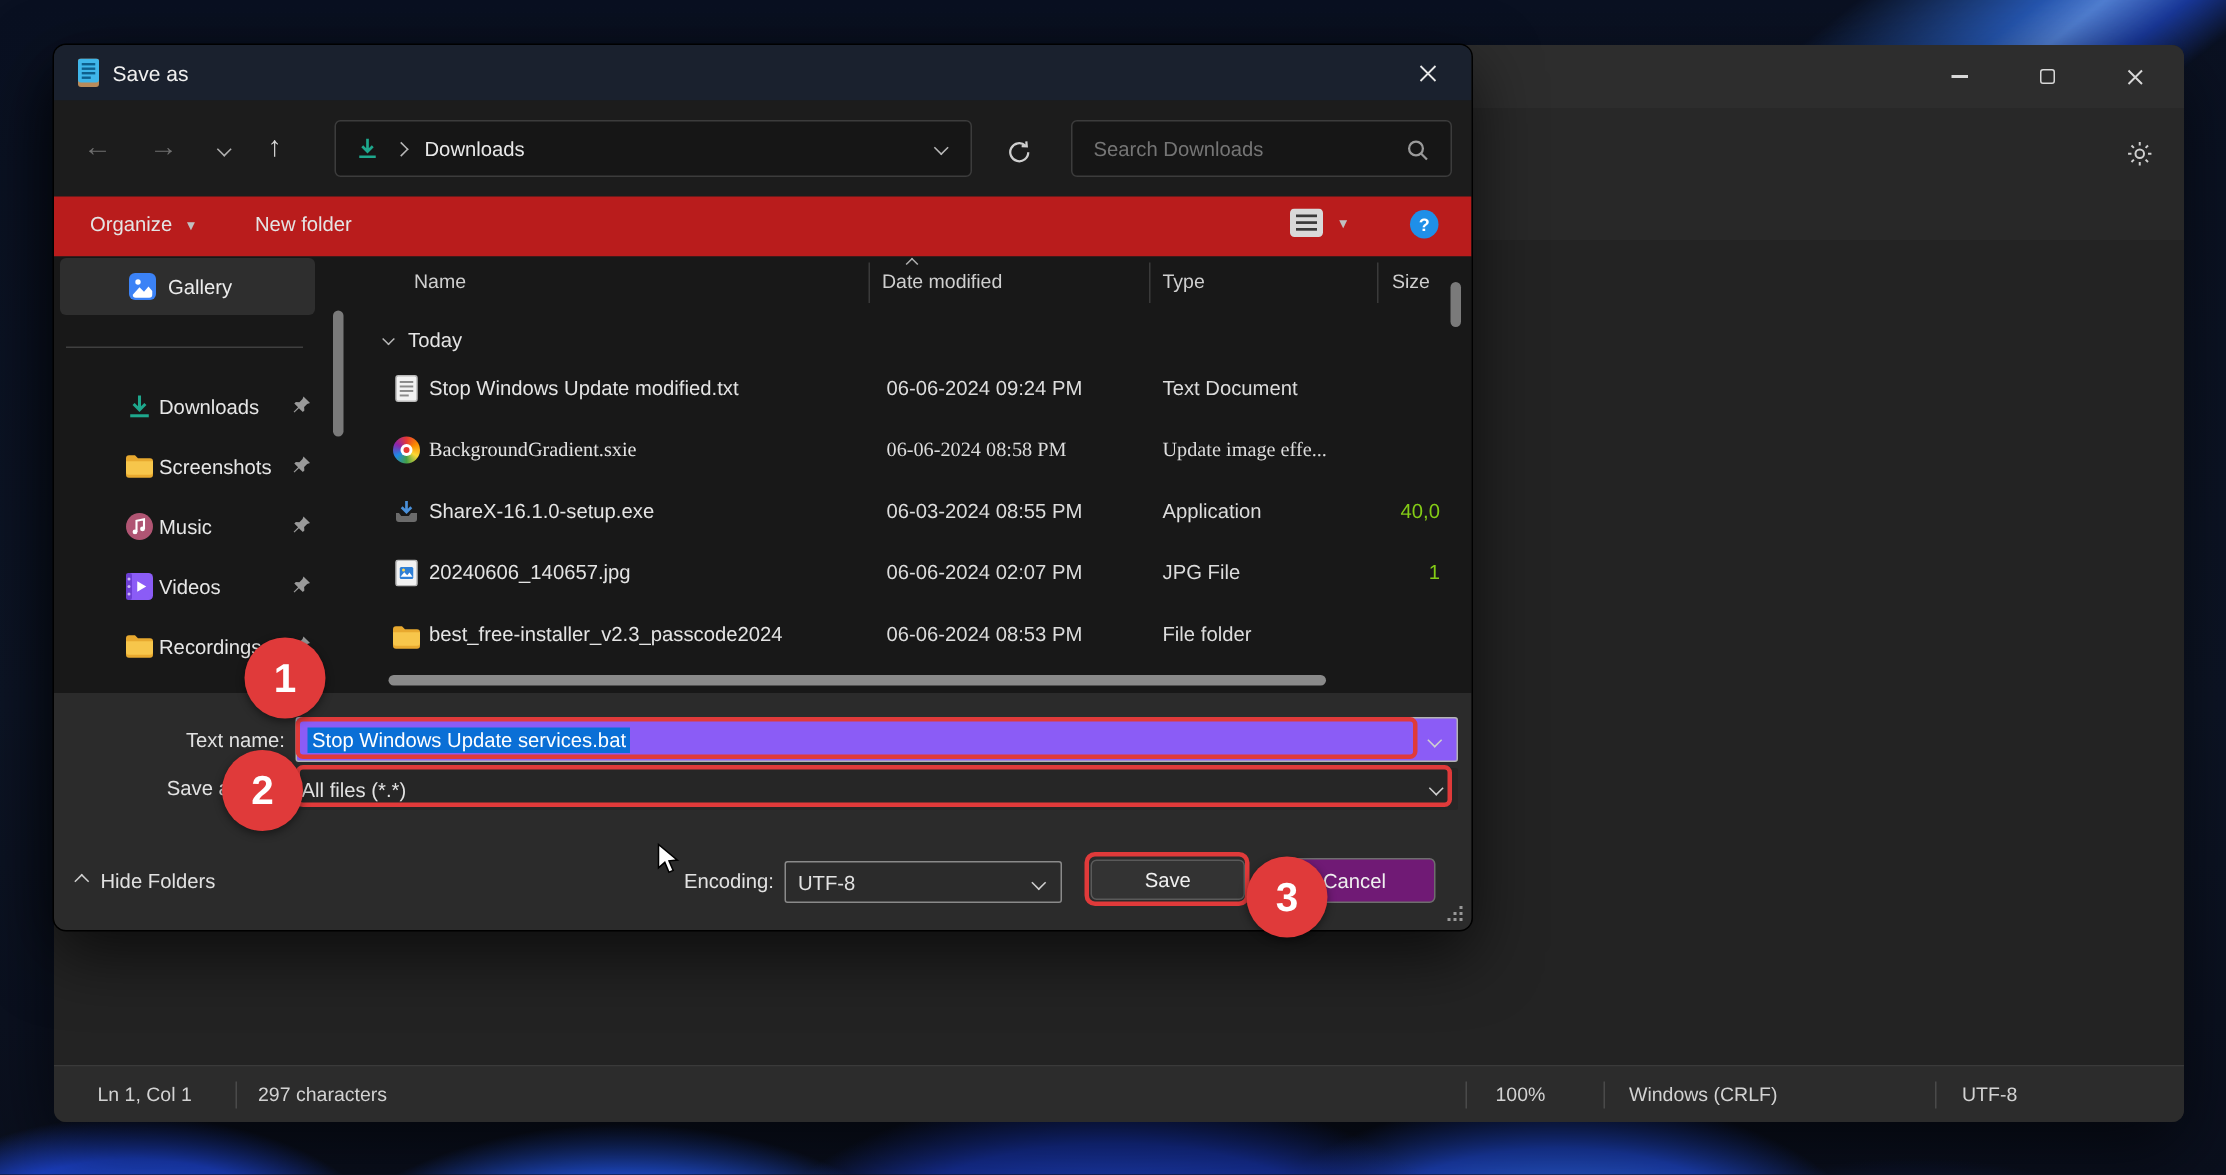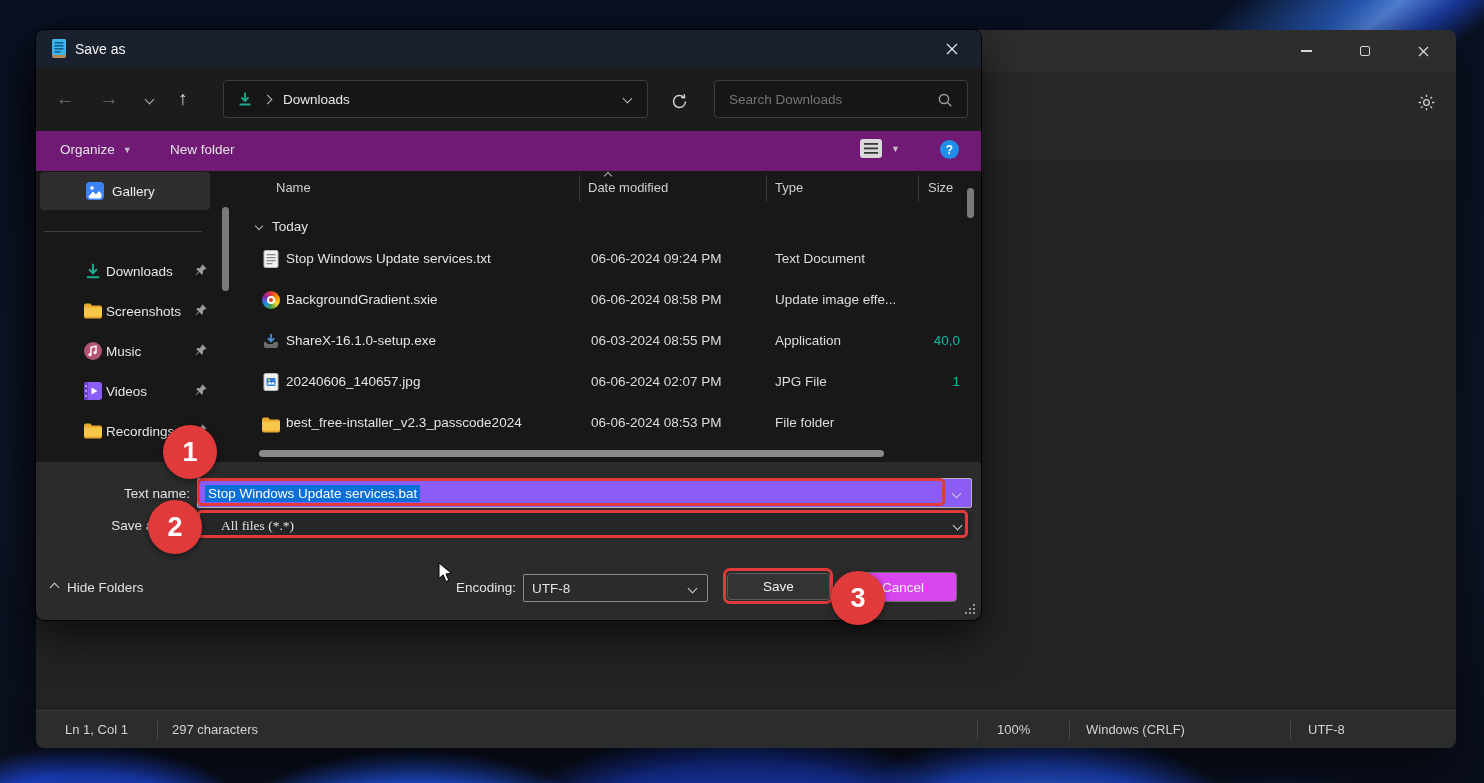--- a/index.html
+++ b/index.html
@@ -45,21 +45,21 @@
   .addr, .search { position:absolute; top:13px; height:38px; background:#161616; border:1px solid #3c3c3c; border-radius:4px; display:flex; align-items:center; }
   .addr { left:187px; width:425px; }
   .search { left:678px; width:254px; }
   .search input { background:transparent; border:none; outline:none; color:#8a8a8a; font-size:13.5px;
     padding-left:14px; width:205px; font-family:inherit; }
   .chev { display:inline-block; width:7px; height:7px; border-right:1.6px solid currentColor; border-bottom:1.6px solid currentColor; }
   .chev-down { transform:rotate(45deg); }
   .chev-up { transform:rotate(225deg); }
   .chev-right { transform:rotate(-45deg); }
 
-  #dlg-toolbar { left:0; top:101px; right:0; height:40px; background:#701a75; color:#e4e4e4; font-size:13.5px; }
+  #dlg-toolbar { left:0; top:101px; right:0; height:40px; background:#b91c1c; color:#e4e4e4; font-size:13.5px; }
 
   #dlg-body { left:0; top:141px; right:0; height:291px; background:#181818; }
   
   #sidebar { left:0; top:0; width:212px; height:291px; }
   #gallery { left:4px; top:1px; width:170px; height:38px; background:#2e2e2e; border-radius:4px;
     display:flex; align-items:center; color:#ececec; font-size:13.5px; }
   #side-sep { left:8px; top:60px; width:158px; height:1px; background:#3f3f3f; }
   .side-item { position:absolute; left:0; width:212px; height:38px; display:flex; align-items:center; color:#e6e6e6; font-size:13.5px; }
   .side-icon { position:absolute; left:48px; width:18px; height:18px; }
   .side-label { position:absolute; left:70px; }
@@ -69,34 +69,34 @@
   
   #filelist { left:212px; top:0; width:733px; height:291px; color:#e4e4e4; font-size:13.5px; }
   .hdr { position:absolute; top:9px; color:#cfcfcf; font-size:13px; }
   .hdr-sep { position:absolute; top:4px; width:1px; height:27px; background:#3a3a3a; }
   #group-row { position:absolute; left:0; top:41px; height:28px; display:flex; align-items:center; }
   .frow { position:absolute; left:0; width:733px; height:41px; }
   .fic { position:absolute; left:14px; top:11px; width:18px; height:18px; }
   .c-name { position:absolute; left:38px; top:12px; white-space:nowrap; }
   .c-date { position:absolute; left:343px; top:12px; white-space:nowrap; color:#dcdcdc; }
   .c-type { position:absolute; left:527px; top:12px; white-space:nowrap; color:#dcdcdc; }
-  .c-size { position:absolute; left:660px; top:12px; width:52px; text-align:right; overflow:hidden; color:#14b8a6; }
+  .c-size { position:absolute; left:660px; top:12px; width:52px; text-align:right; overflow:hidden; color:#84cc16; }
   #hscroll { position:absolute; left:11px; top:279px; width:625px; height:7px; border-radius:4px; background:#8a8a8a; }
 
   
   #pane { left:0; top:432px; right:0; height:158px; background:#2b2b2b; border-radius:0 0 8px 8px; color:#e2e2e2; font-size:13.5px; }
   .lbl { position:absolute; text-align:right; white-space:nowrap; }
   #fname-box { left:161px; top:16px; width:775px; height:30px; background:#8b5cf6; border:1px solid #b4b4b4; border-radius:2px; display:flex; align-items:center; }
   #fname-text { margin-left:7px; padding:1px 3px; color:#fff; white-space:nowrap; }
   #ftype-box { left:161px; top:50px; width:775px; height:28px; background:#262626; border-radius:2px; display:flex; align-items:center; }
   #enc-box { left:487px; top:112px; width:185px; height:28px; background:#2b2b2b; border:1px solid #8a8a8a; border-radius:2px; display:flex; align-items:center; }
   .combo-chev { position:absolute; right:11px; color:#cfcfcf; }
   .btn { position:absolute; display:flex; align-items:center; justify-content:center; font-size:13.5px; color:#f0f0f0; border-radius:4px; }
   #save-btn { left:691px; top:111px; width:103px; height:27px; background:#333; border:1px solid #5a5a5a; }
-  #cancel-btn { left:813px; top:110px; width:108px; height:30px; background:#d946ef; border:1px solid #6e6e6e; }
+  #cancel-btn { left:813px; top:110px; width:108px; height:30px; background:#701a75; border:1px solid #6e6e6e; }
   #hide-folders { left:15px; top:118px; display:flex; align-items:flex-start; gap:9px; color:#e0e0e0; }
   #grip { right:6px; bottom:6px; width:2px; height:2px; background:#999;
     box-shadow:-4px 0 #999, -8px 0 #999, 0 -4px #999, -4px -4px #999, 0 -8px #999; }
 
   
   .ann-rect { position:absolute; border:3px solid #e03a3a; border-radius:5px; pointer-events:none; }
   .ann-circle { position:absolute; width:54px; height:54px; border-radius:50%; background:#e03a3a;
     color:#fff; font-size:27px; font-weight:bold; display:flex; align-items:center; justify-content:center;
     box-shadow:0 2px 6px rgba(0,0,0,.45); }
 
@@ -328,27 +328,27 @@
       </div>
 
       <div class="frow" style="top:68px;">
         <svg class="fic" viewBox="0 0 15 18">
           <rect x="0.5" y="0.5" width="14" height="17" rx="1.5" fill="#f2f2f2" stroke="#b9b9b9"></rect>
           <rect x="3" y="4" width="9" height="1.3" fill="#8a8a8a"></rect>
               <rect x="3" y="7" width="9" height="1.3" fill="#8a8a8a"></rect>
           <rect x="3" y="10" width="9" height="1.3" fill="#8a8a8a"></rect>
               <rect x="3" y="13" width="6" height="1.3" fill="#8a8a8a"></rect>
         </svg>
-        <span class="c-name">Stop Windows Update services.txt</span>
+        <span class="c-name">Stop Windows Update modified.txt</span>
         <span class="c-date">06-06-2024 09:24 PM</span>
         <span class="c-type">Text Document</span>
         <span class="c-size"></span>
       </div>
 
-      <div class="frow" style="top:109px;">
+      <div class="frow" style="top:109px;font-family:Liberation Serif, serif;">
         <div class="fic" style="border-radius:50%;background:conic-gradient(#e53935,#fb8c00,#fdd835,#43a047,#1e88e5,#8e24aa,#e53935);">
           <div style="position:absolute;left:5px;top:5px;width:8px;height:8px;border-radius:50%;background:#fff;"></div>
           <div style="position:absolute;left:7px;top:7px;width:4px;height:4px;border-radius:50%;background:#e53935;"></div>
         </div>
         <span class="c-name">BackgroundGradient.sxie</span>
         <span class="c-date">06-06-2024 08:58 PM</span>
         <span class="c-type">Update image effe...</span>
         <span class="c-size"></span>
       </div>
 
@@ -394,21 +394,21 @@
 
   <div id="pane" class="abs">
     <span class="lbl" style="left:34px;top:24px;width:120px;">Text name:</span>
     <div id="fname-box" class="abs">
       <span id="fname-text" style="background:#0a6fd6;">Stop Windows Update services.bat</span>
       <span class="chev chev-down combo-chev" style="top:11px;"></span>
     </div>
 
     <span class="lbl" style="left:34px;top:56px;width:90px;">Save as</span>
     <div id="ftype-box" class="abs">
-      <span style="margin-left:24px;font-family:Liberation Serif, serif;">All files  (*.*)</span>
+      <span style="margin-left:4px;">All files  (*.*)</span>
       <span class="chev chev-down combo-chev" style="top:10px;"></span>
     </div>
 
     <div id="hide-folders" class="abs">
       <span class="chev chev-up" style="margin-top:4px;color:#d0d0d0;"></span>
       <span>Hide Folders</span>
     </div>
 
     <span class="lbl" style="left:390px;top:118px;width:90px;">Encoding:</span>
     <div id="enc-box" class="abs">

